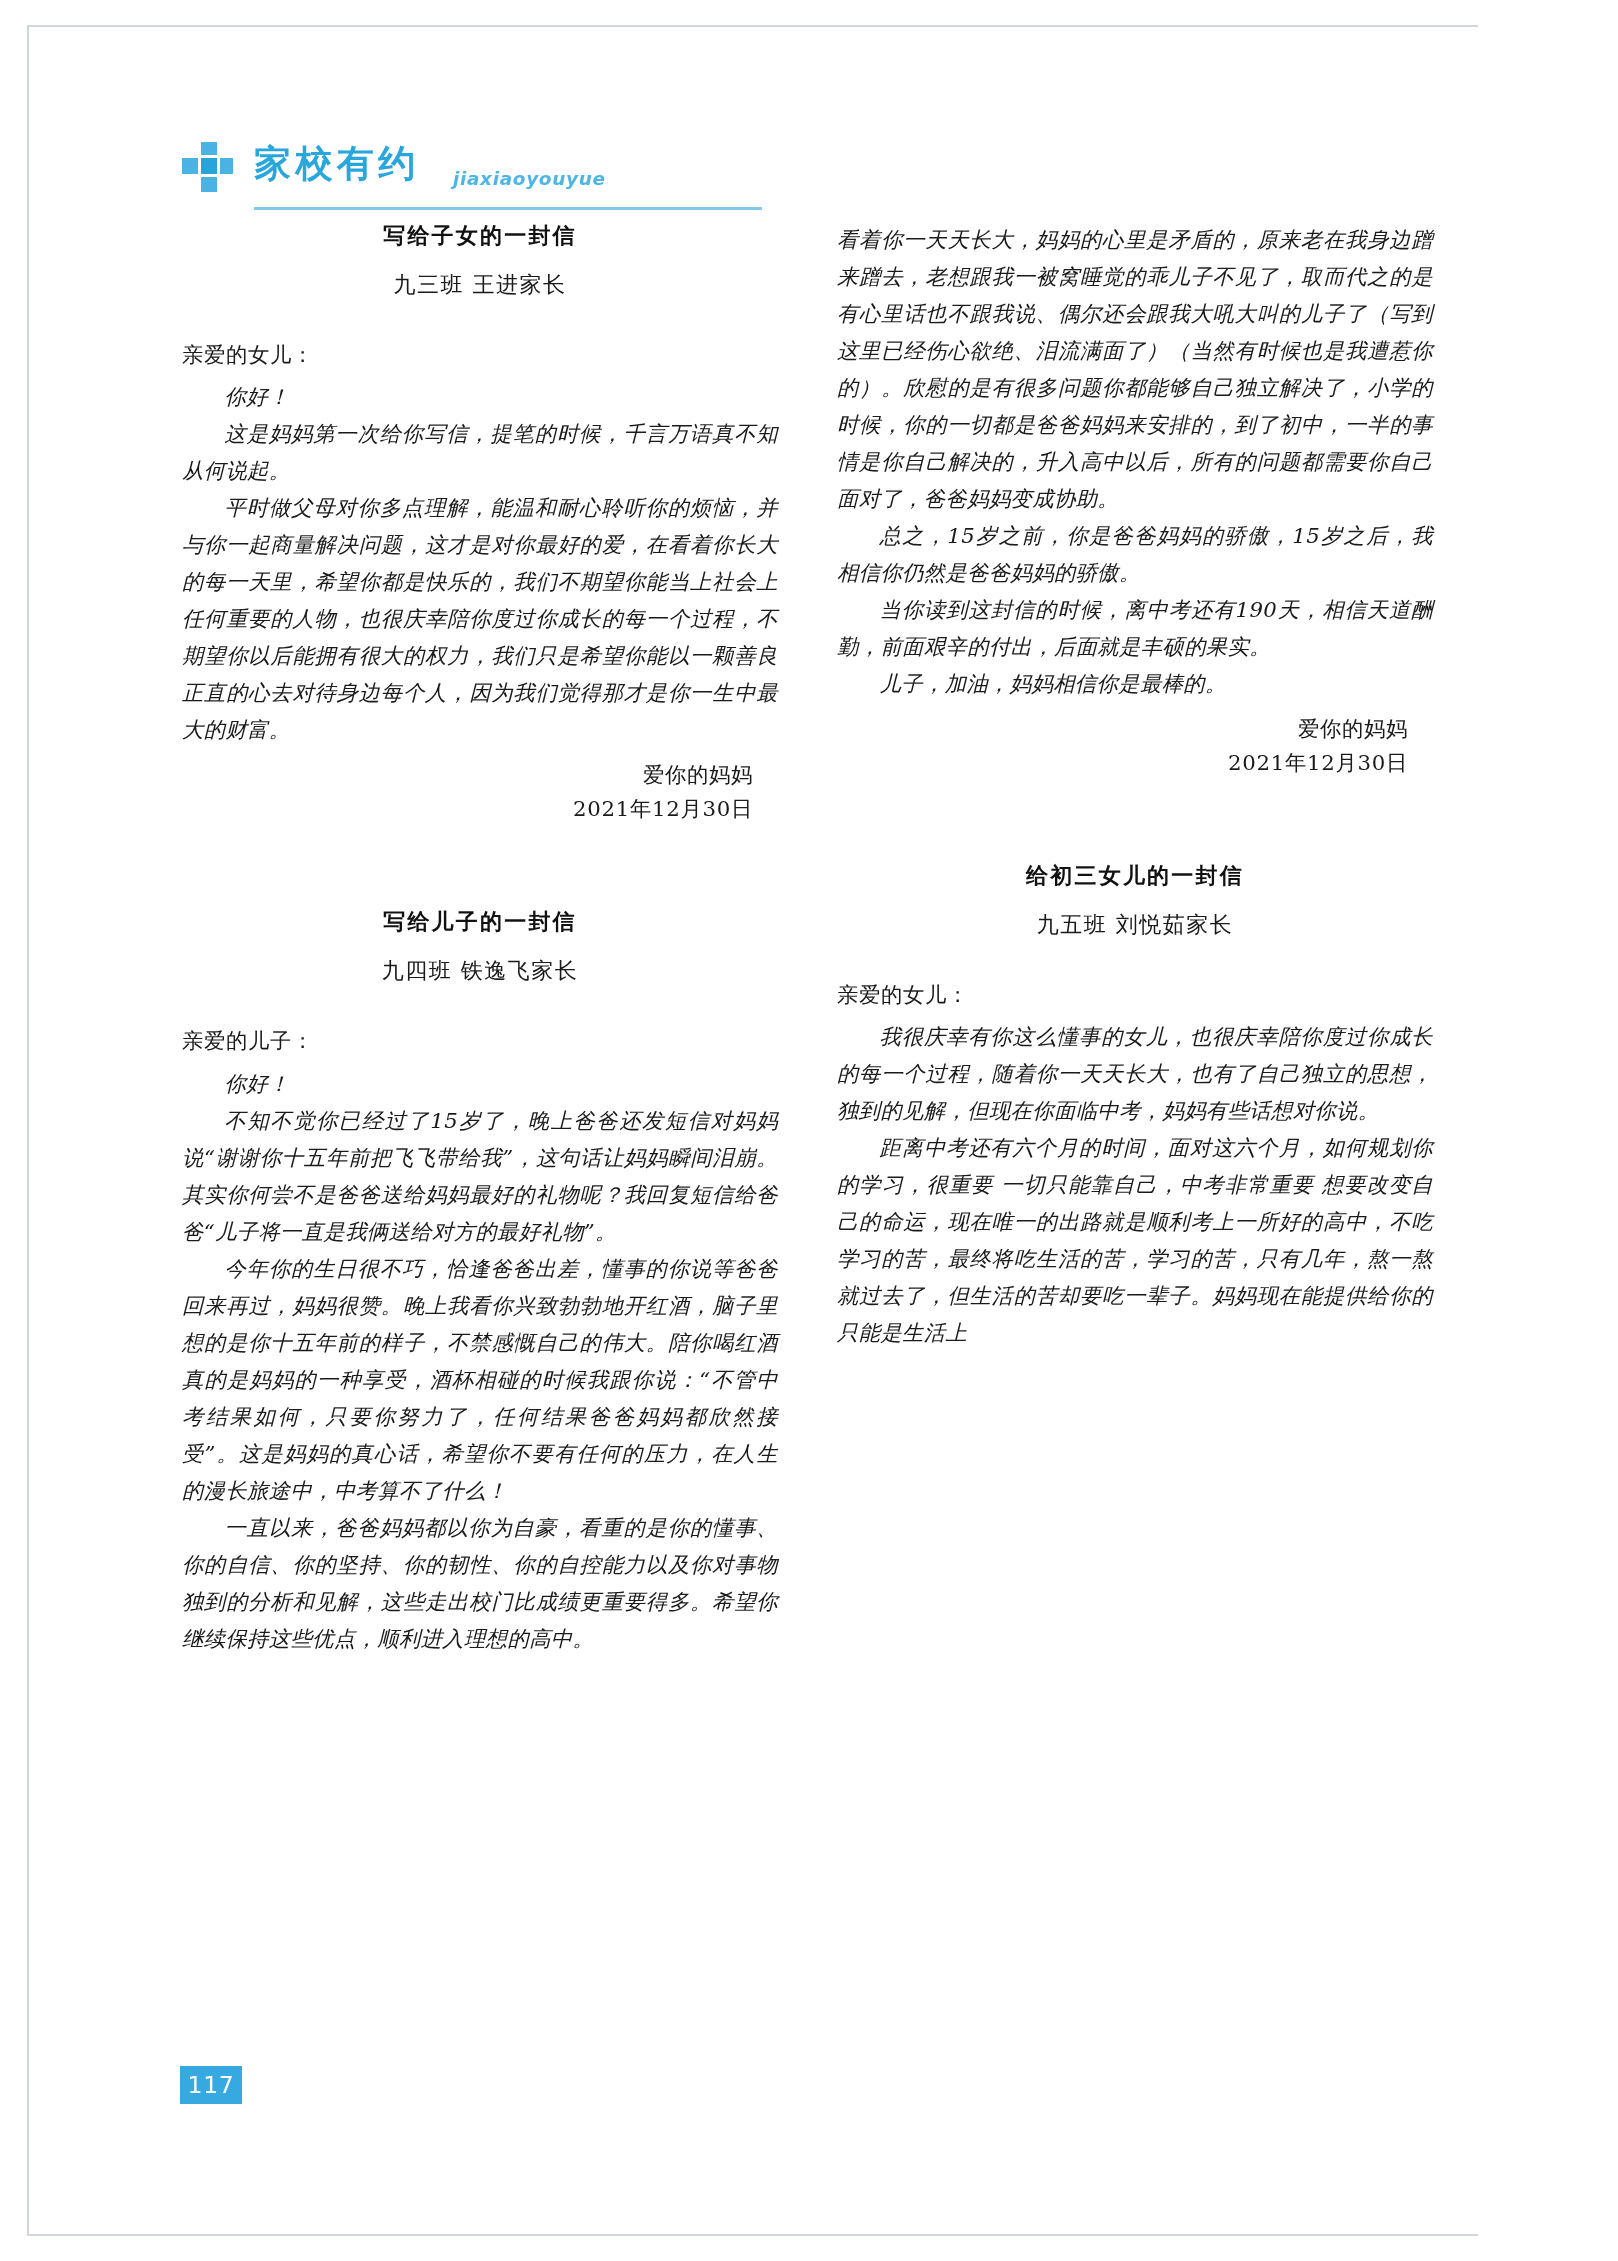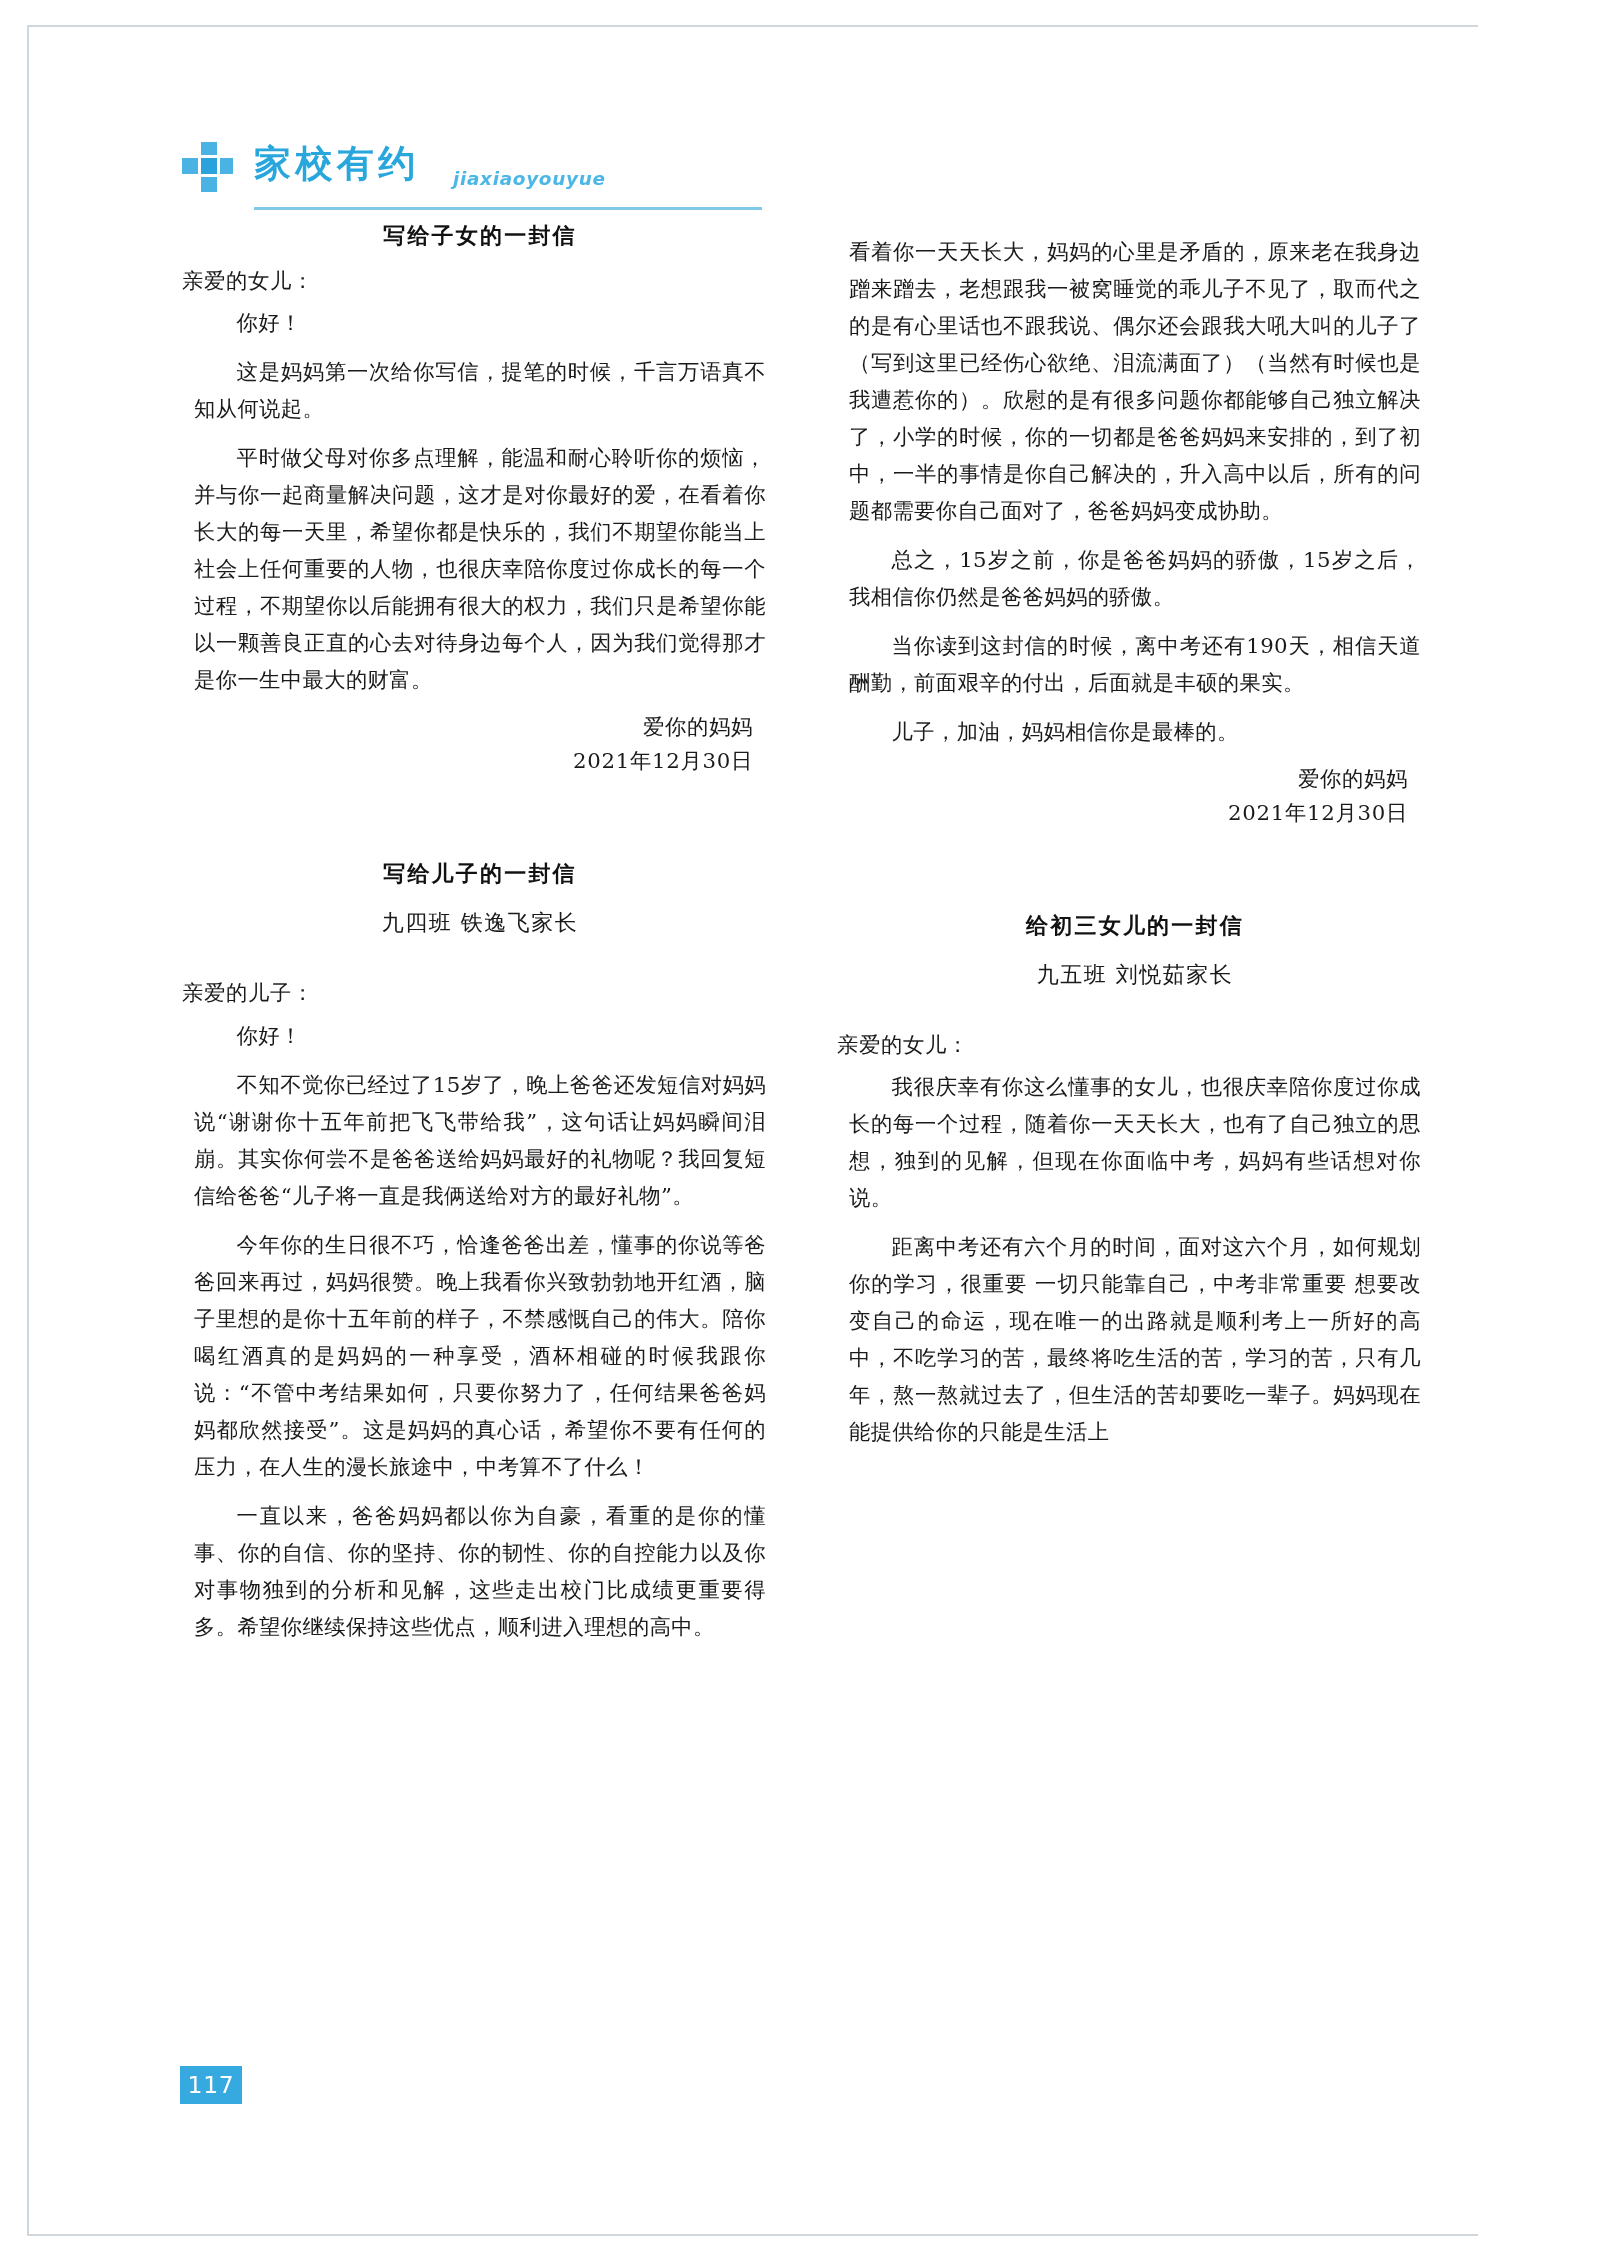--- a/index.html
+++ b/index.html
@@ -113,25 +113,26 @@
   }
   .salutation {
     font-size: 21.3px;
     line-height: 1.0;
     margin: 0 0 13.2px 0;
     letter-spacing: 0.7px;
   }
   p.body {
     font-size: 21.3px;
     line-height: 37px;
-    margin: 12px;
+    margin: 0;
     text-align: justify;
     text-justify: inter-ideograph;
     text-indent: 2em;
     letter-spacing: 0.4px;
+    font-style: italic;
   }
   .sign {
     margin-top: 10px;
     text-align: right;
     font-size: 21.3px;
     line-height: 34px;
     letter-spacing: 0.7px;
     padding-right: 25px;
   }
   .sign div { white-space: nowrap; }
@@ -170,20 +171,21 @@
     </div>
     <div class="header-title">家校有约</div>
     <div class="header-pinyin">jiaxiaoyouyue</div>
     <div class="header-rule"></div>
   </div>
 
   <div class="col col-left">
 
     <div class="article">
       <div class="art-title">写给子女的一封信</div>
+      <div class="art-byline">九三班 王进家长</div>
       <div class="salutation">亲爱的女儿：</div>
       <p class="body">你好！</p>
       <p class="body">这是妈妈第一次给你写信，提笔的时候，千言万语真不知从何说起。</p>
       <p class="body">平时做父母对你多点理解，能温和耐心聆听你的烦恼，并与你一起商量解决问题，这才是对你最好的爱，在看着你长大的每一天里，希望你都是快乐的，我们不期望你能当上社会上任何重要的人物，也很庆幸陪你度过你成长的每一个过程，不期望你以后能拥有很大的权力，我们只是希望你能以一颗善良正直的心去对待身边每个人，因为我们觉得那才是你一生中最大的财富。</p>
       <div class="sign">
         <div>爱你的妈妈</div>
         <div>2021年12月30日</div>
       </div>
     </div>
 

